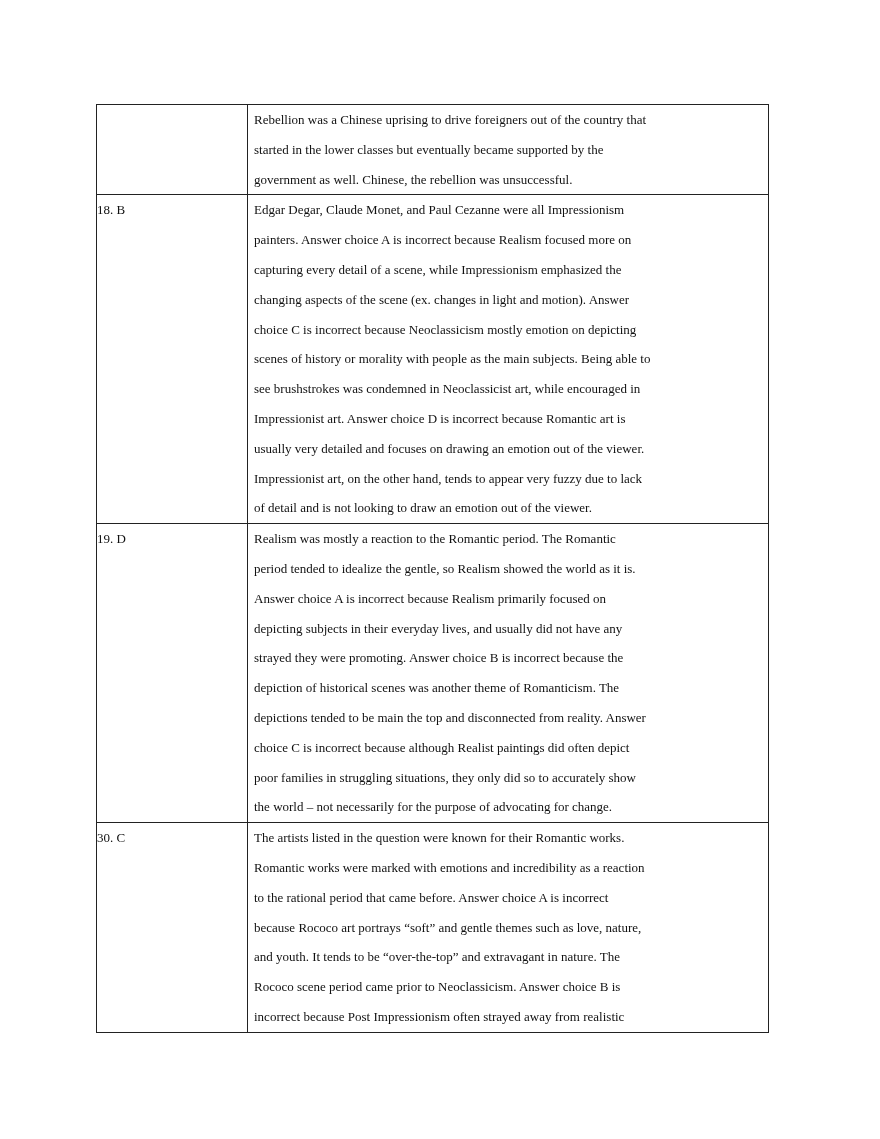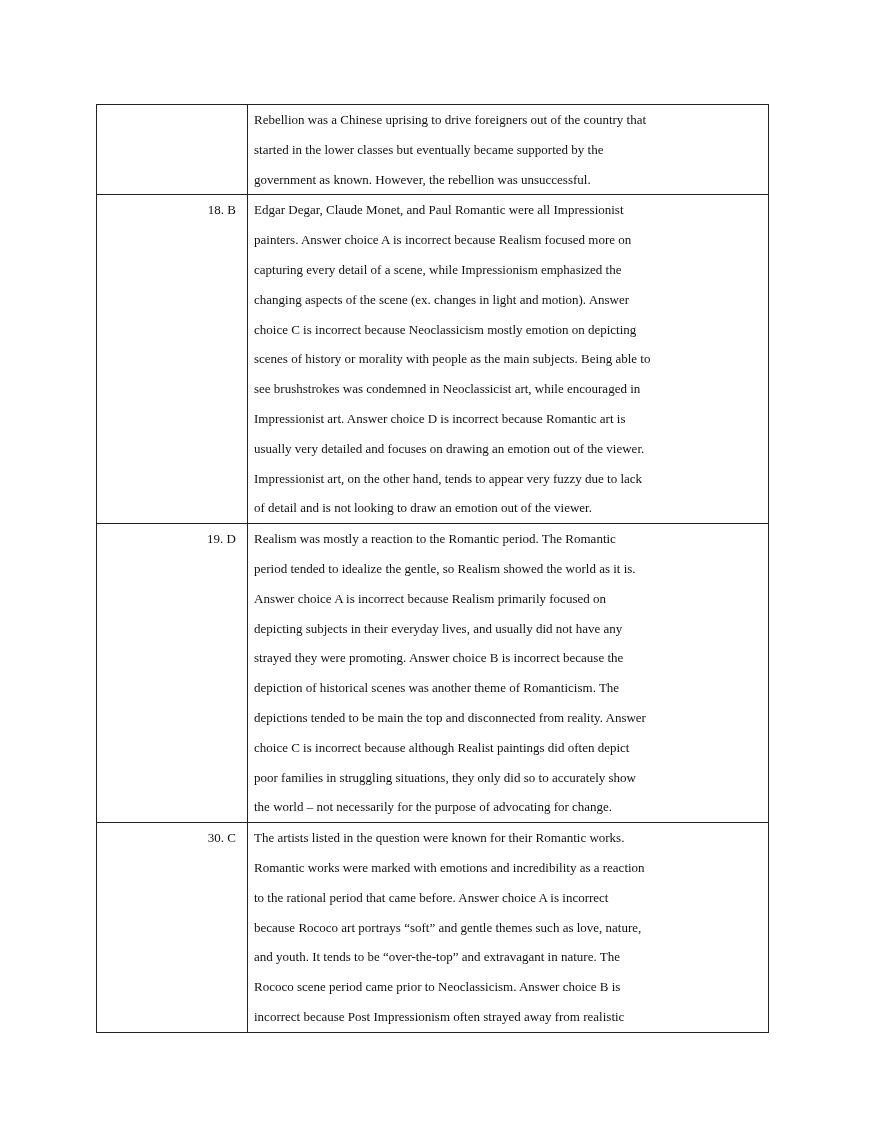--- a/index.html
+++ b/index.html
@@ -17,21 +17,20 @@
     color: #111;
     table-layout: fixed;
   }
   table.answers td {
     border: 1px solid #222;
     vertical-align: top;
     padding: 0;
   }
   td.num {
     width: 139px;
-    text-align: right;
     padding-right: 11px !important;
     line-height: 29.8px;
     padding-top: 0px !important;
   }
   td.expl {
     padding-left: 6px !important;
     padding-right: 4px !important;
     line-height: 29.8px;
   }
   .line { display: block; white-space: nowrap; }
@@ -40,27 +39,27 @@
 <body>
 
 <div class="page">
   <table class="answers">
     <tbody>
       <tr>
         <td class="num"></td>
         <td class="expl">
           <span class="line">Rebellion was a Chinese uprising to drive foreigners out of the country that</span>
           <span class="line">started in the lower classes but eventually became supported by the</span>
-          <span class="line">government as known. However, the rebellion was unsuccessful.</span>
+          <span class="line">government as well. Chinese, the rebellion was unsuccessful.</span>
         </td>
       </tr>
       <tr>
         <td class="num">18. B</td>
         <td class="expl">
-          <span class="line">Edgar Degar, Claude Monet, and Paul Romantic were all Impressionist</span>
+          <span class="line">Edgar Degar, Claude Monet, and Paul Cezanne were all Impressionism</span>
           <span class="line">painters. Answer choice A is incorrect because Realism focused more on</span>
           <span class="line">capturing every detail of a scene, while Impressionism emphasized the</span>
           <span class="line">changing aspects of the scene (ex. changes in light and motion). Answer</span>
           <span class="line">choice C is incorrect because Neoclassicism mostly emotion on depicting</span>
           <span class="line">scenes of history or morality with people as the main subjects. Being able to</span>
           <span class="line">see brushstrokes was condemned in Neoclassicist art, while encouraged in</span>
           <span class="line">Impressionist art. Answer choice D is incorrect because Romantic art is</span>
           <span class="line">usually very detailed and focuses on drawing an emotion out of the viewer.</span>
           <span class="line">Impressionist art, on the other hand, tends to appear very fuzzy due to lack</span>
           <span class="line">of detail and is not looking to draw an emotion out of the viewer.</span>

